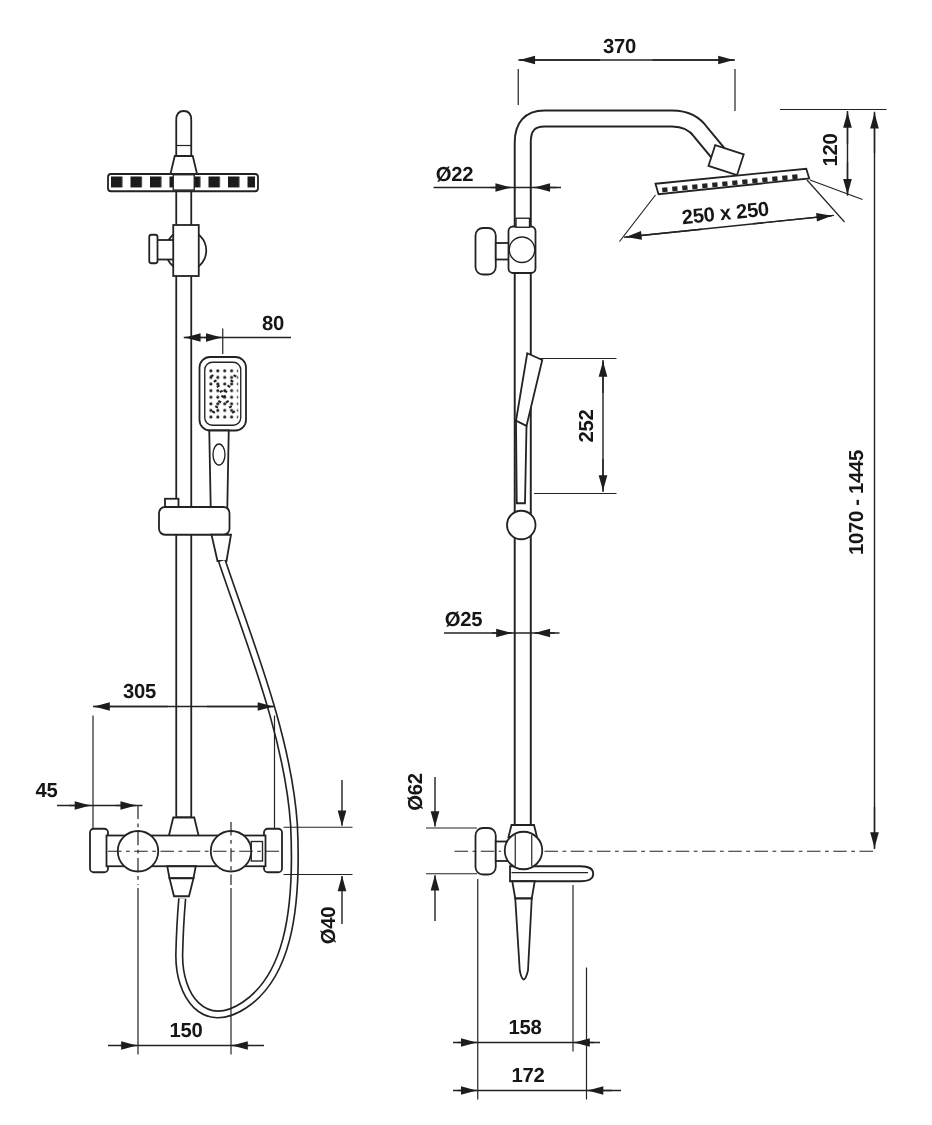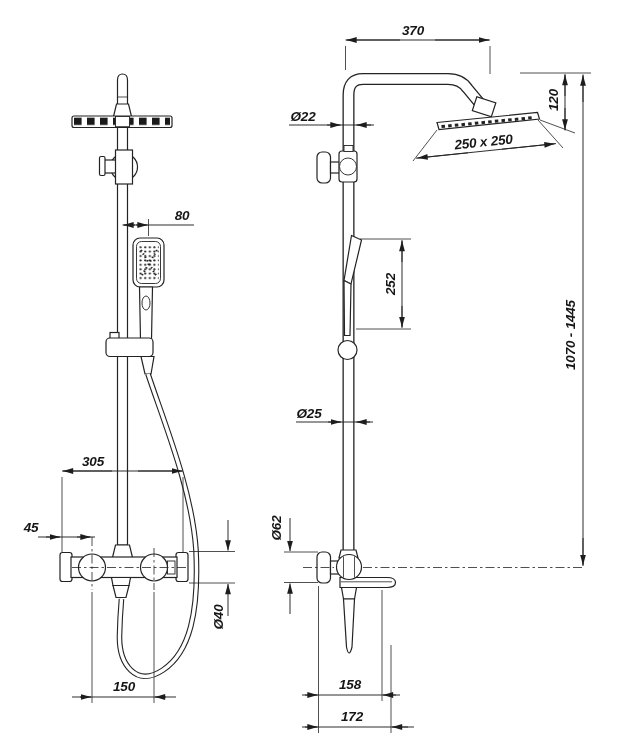--- a/index.html
+++ b/index.html
@@ -1,16 +1,16 @@
 <!DOCTYPE html>
 <html><head>
 <meta charset="utf-8">
 <style>
   html,body{margin:0;padding:0;background:#ffffff;}
-  .stage{width:621px;height:750px;position:relative;background:#ffffff;overflow:hidden;font-style:italic;}
+  .stage{width:621px;height:750px;position:relative;background:#ffffff;overflow:hidden;}
   svg{display:block;}
   .part{fill:#ffffff;stroke:#232323;stroke-width:1.2;}
   .part-thin{fill:#ffffff;stroke:#232323;stroke-width:0.9;}
   .tube{fill:none;stroke:#232323;stroke-width:12;}
   .tube-in{fill:none;stroke:#ffffff;stroke-width:9.4;}
   .hose{fill:none;stroke:#232323;stroke-width:5.6;}
   .hose-in{fill:none;stroke:#ffffff;stroke-width:3.4;}
   .dim{stroke:#232323;stroke-width:0.95;fill:none;}
   .ext{stroke:#232323;stroke-width:0.8;fill:none;}
   .cl{stroke:#232323;stroke-width:0.8;fill:none;stroke-dasharray:9 3 2.5 3;}

